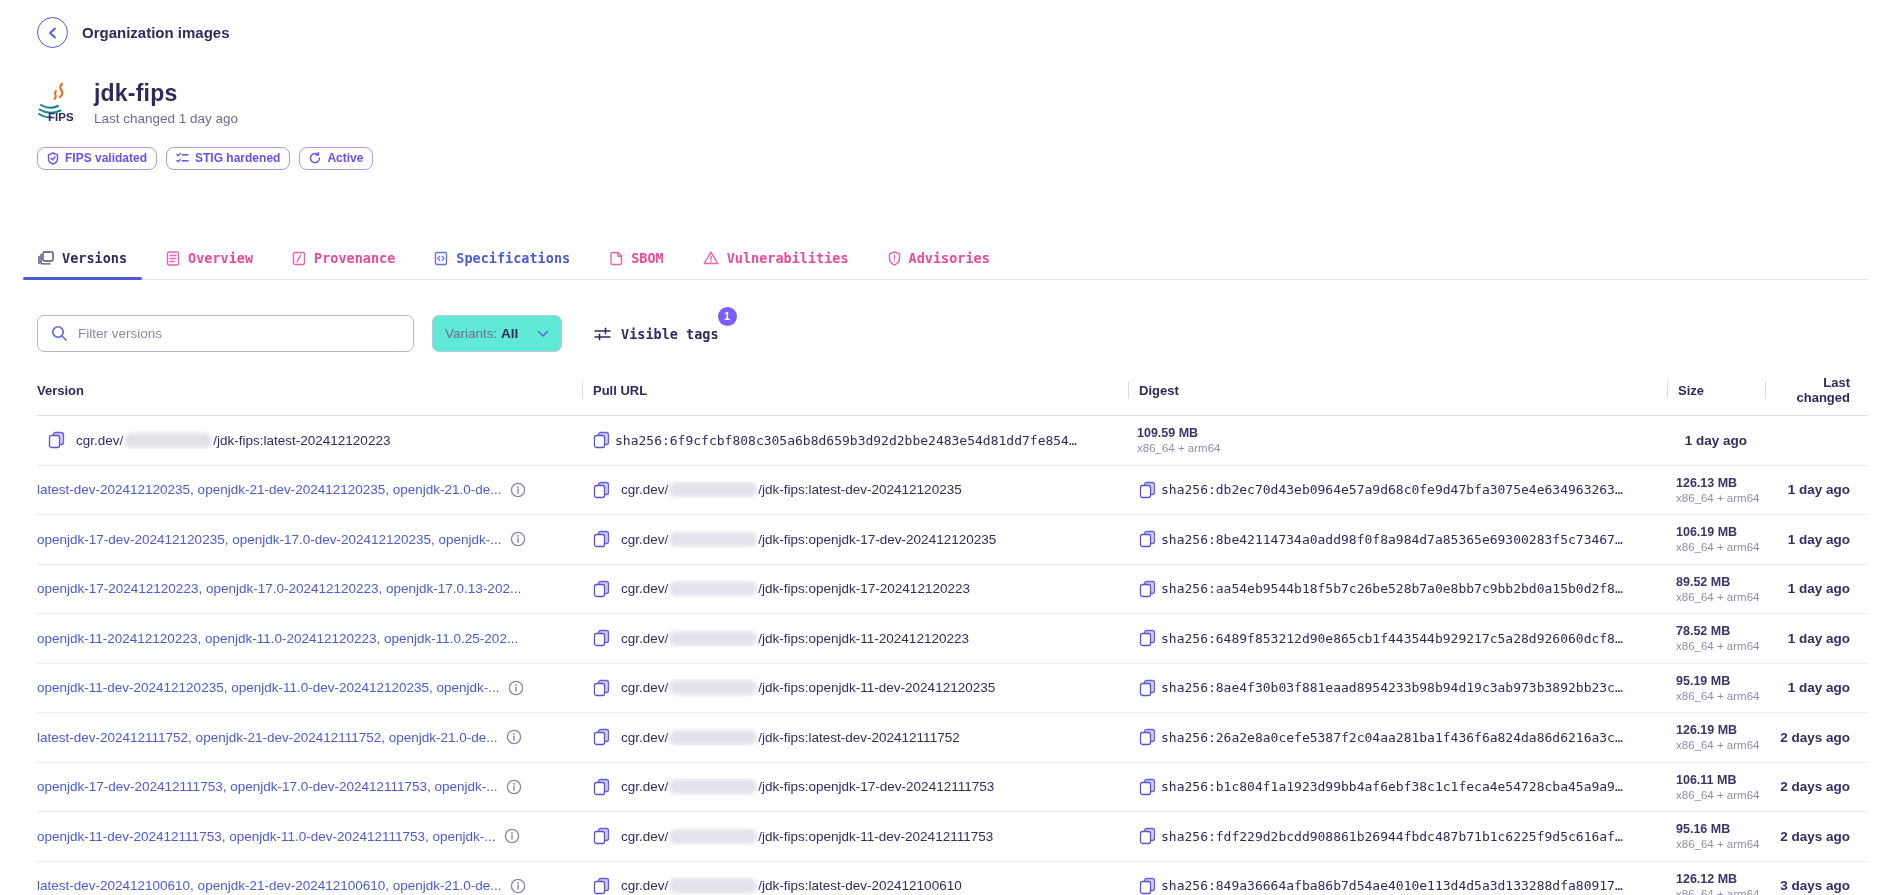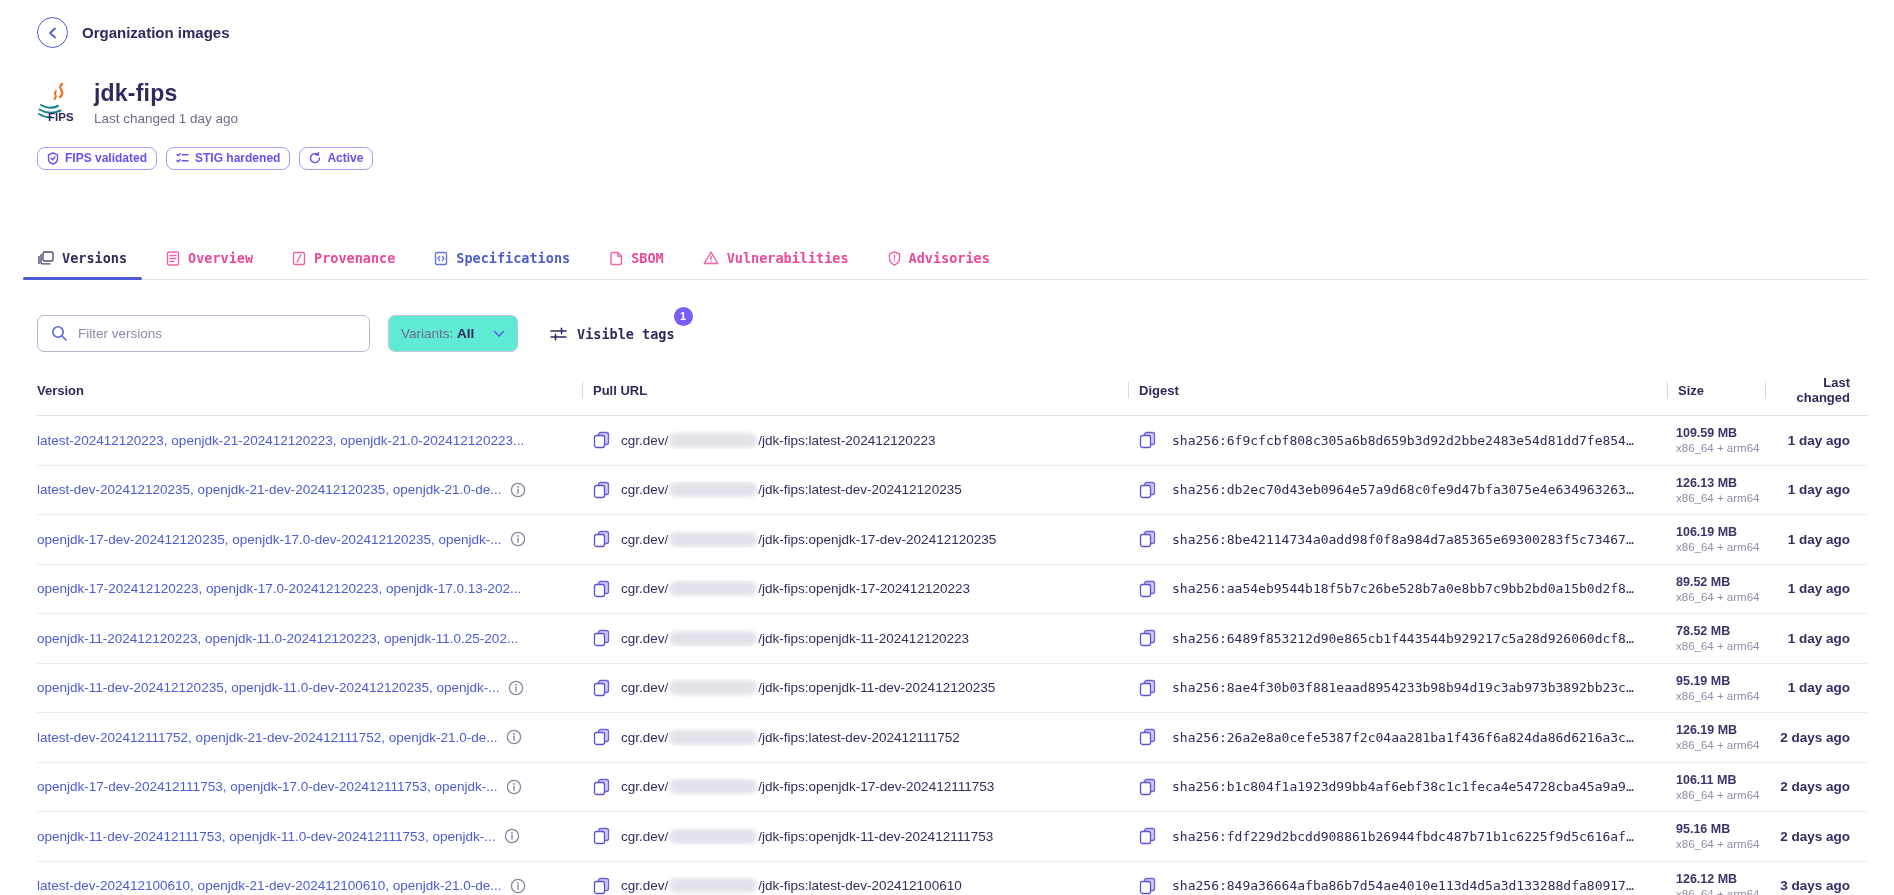--- a/index.html
+++ b/index.html
@@ -46,21 +46,21 @@
   .tab.active { color:#2f2a5c; }
   .tab.active::after {
     content:""; position:absolute; left:-14px; right:-14px; bottom:-1px;
     height:3px; background:#4c5bd4; border-radius:2px;
   }
   .tab.accent { color:#4c5bd4; }
 
   
   .toolbar { display:flex; align-items:center; margin-top:35px; }
   .search-box {
-    width:333px; height:37px; border:1px solid #b9b6cd; border-radius:7px;
+    width:377px; height:37px; border:1px solid #b9b6cd; border-radius:7px;
     display:flex; align-items:center; gap:10px; padding:0 13px; background:#fff;
   }
   .search-box input {
     border:none; outline:none; flex:1; font-size:13.5px; color:#322c5f;
     font-family:"Liberation Sans", sans-serif; background:transparent;
   }
   .search-box input::placeholder { color:#8c89a6; }
   .variants {
     margin-left:18px; width:130px; height:37px; border:1px solid #c6c4d7; border-radius:7px;
     display:flex; align-items:center; justify-content:space-between; padding:0 12px;
@@ -99,21 +99,21 @@
   .tr { height:49.5px; border-bottom:1px solid #ecebf2; }
   .td { overflow:hidden; }
   .version-cell { display:flex; align-items:center; gap:8px; padding-right:16px; white-space:nowrap; }
   .version-link { color:#4c5bd4; font-size:13.5px; text-decoration:none; overflow:hidden; cursor:pointer; }
   .info-icon { flex:none; color:#8a87a2; display:flex; cursor:pointer; }
   .pull-cell { display:flex; align-items:center; gap:11px; padding-left:11px; white-space:nowrap;
                font-size:13.5px; color:#322c5f; }
   .copy-icon { flex:none; display:flex; cursor:pointer; }
   .blur-org { display:inline-block; vertical-align:-3px; width:88px; height:15px;
               background:#e3e2ea; border-radius:7px; filter:blur(2px); margin:0 1px; }
-  .digest-cell { display:flex; align-items:center; gap:16px; padding-left:11px; white-space:nowrap;
+  .digest-cell { display:flex; align-items:center; gap:5px; padding-left:11px; white-space:nowrap;
                  font-family:"DejaVu Sans Mono", monospace; font-size:13px; color:#2f2a5c; }
   .size-cell { padding-left:9px; white-space:nowrap; }
   .size-val { font-size:12.5px; font-weight:700; color:#3a3468; }
   .size-arch { font-size:11.5px; color:#908da9; margin-top:2px; }
   .changed-cell { text-align:right; padding-right:18px; font-size:13.5px; font-weight:700; color:#332e62; }
 </style>
 </head>
 <body>
 
 <div class="page">
@@ -275,24 +275,20 @@
   <div class="table">
     <div class="thead">
       <div class="th">Version</div>
       <div class="th div">Pull URL</div>
       <div class="th div">Digest</div>
       <div class="th div">Size</div>
       <div class="th div right">Last changed</div>
     </div>
     <div class="tbody" id="tbody">
   <div class="tr">
-    <div class="td version-cell">
-      <a class="version-link">latest-202412120223, openjdk-21-202412120223, openjdk-21.0-202412120223...</a>
-
-    </div>
     <div class="td pull-cell">
       <span class="copy-icon">
         <svg width="17" height="18" viewBox="0 0 17 18">
                 <rect x="5.5" y="1.5" width="10" height="12" rx="2" fill="#cfcaf9" stroke="#6a60e0" stroke-width="1.3"></rect>
                 <rect x="1.5" y="4.5" width="10" height="12" rx="2" fill="#ffffff" stroke="#5a51d6" stroke-width="1.3"></rect>
               </svg>
       </span>
       <span class="pull-text"><span class="pfx">cgr.dev/</span><span class="blur-org"></span><span class="sfx">/jdk-fips:latest-202412120223</span></span>
     </div>
     <div class="td digest-cell">

